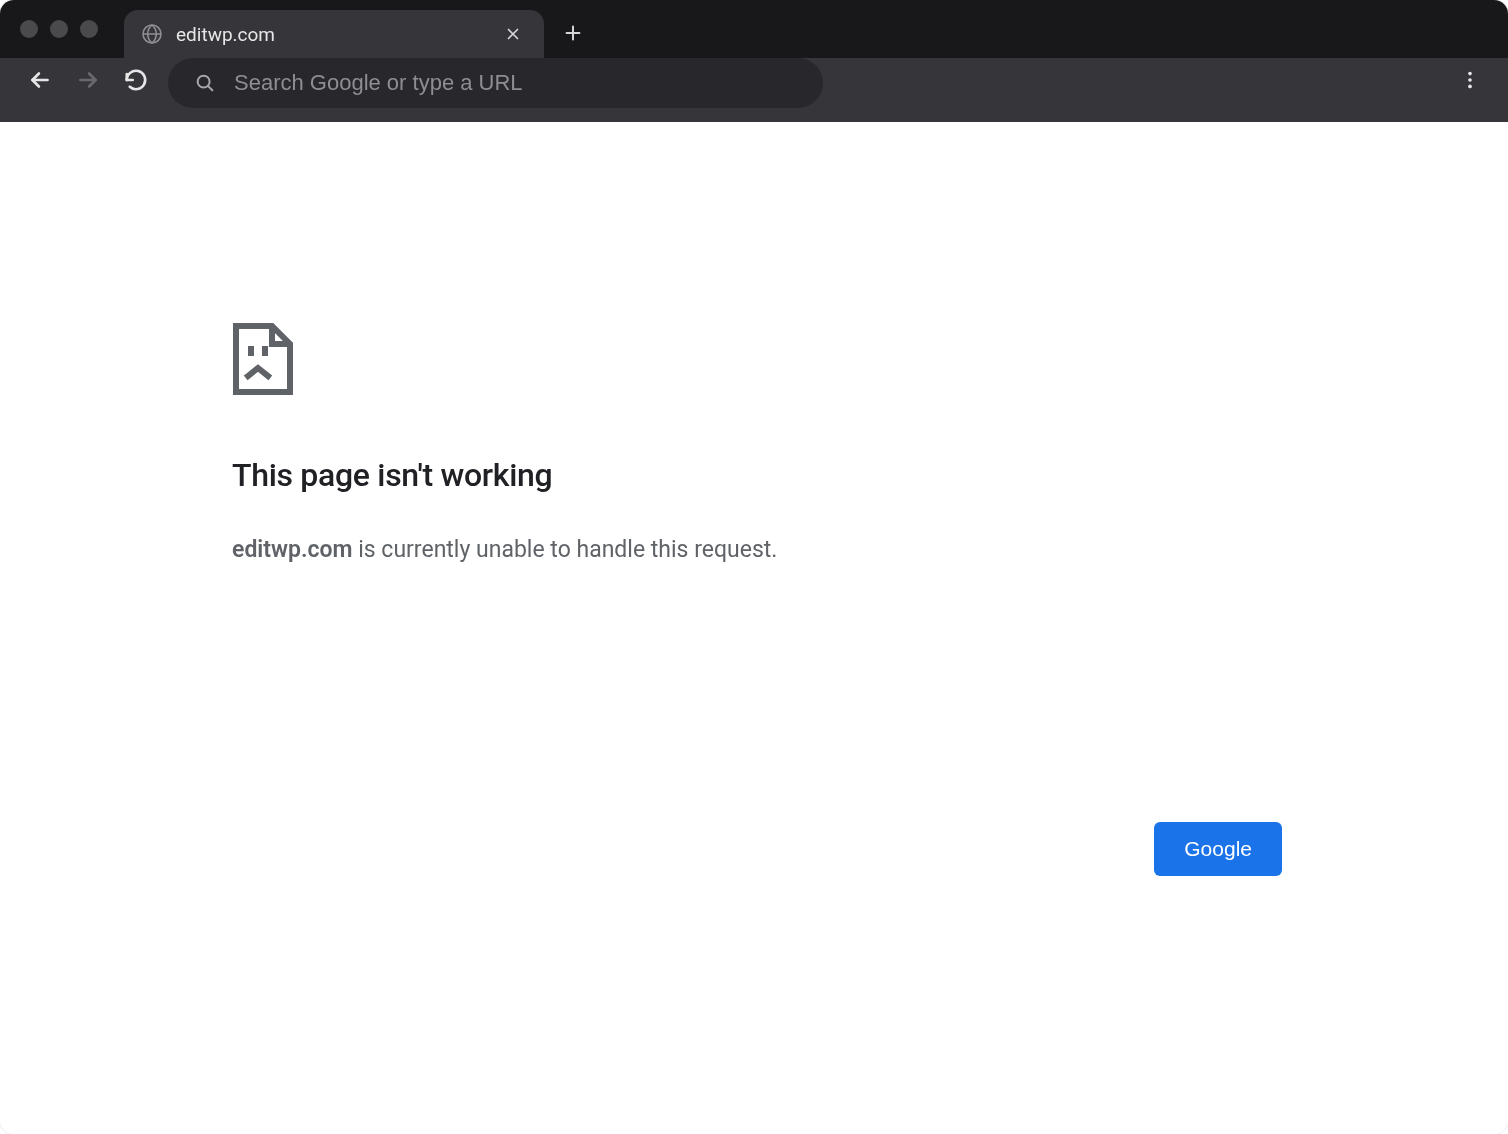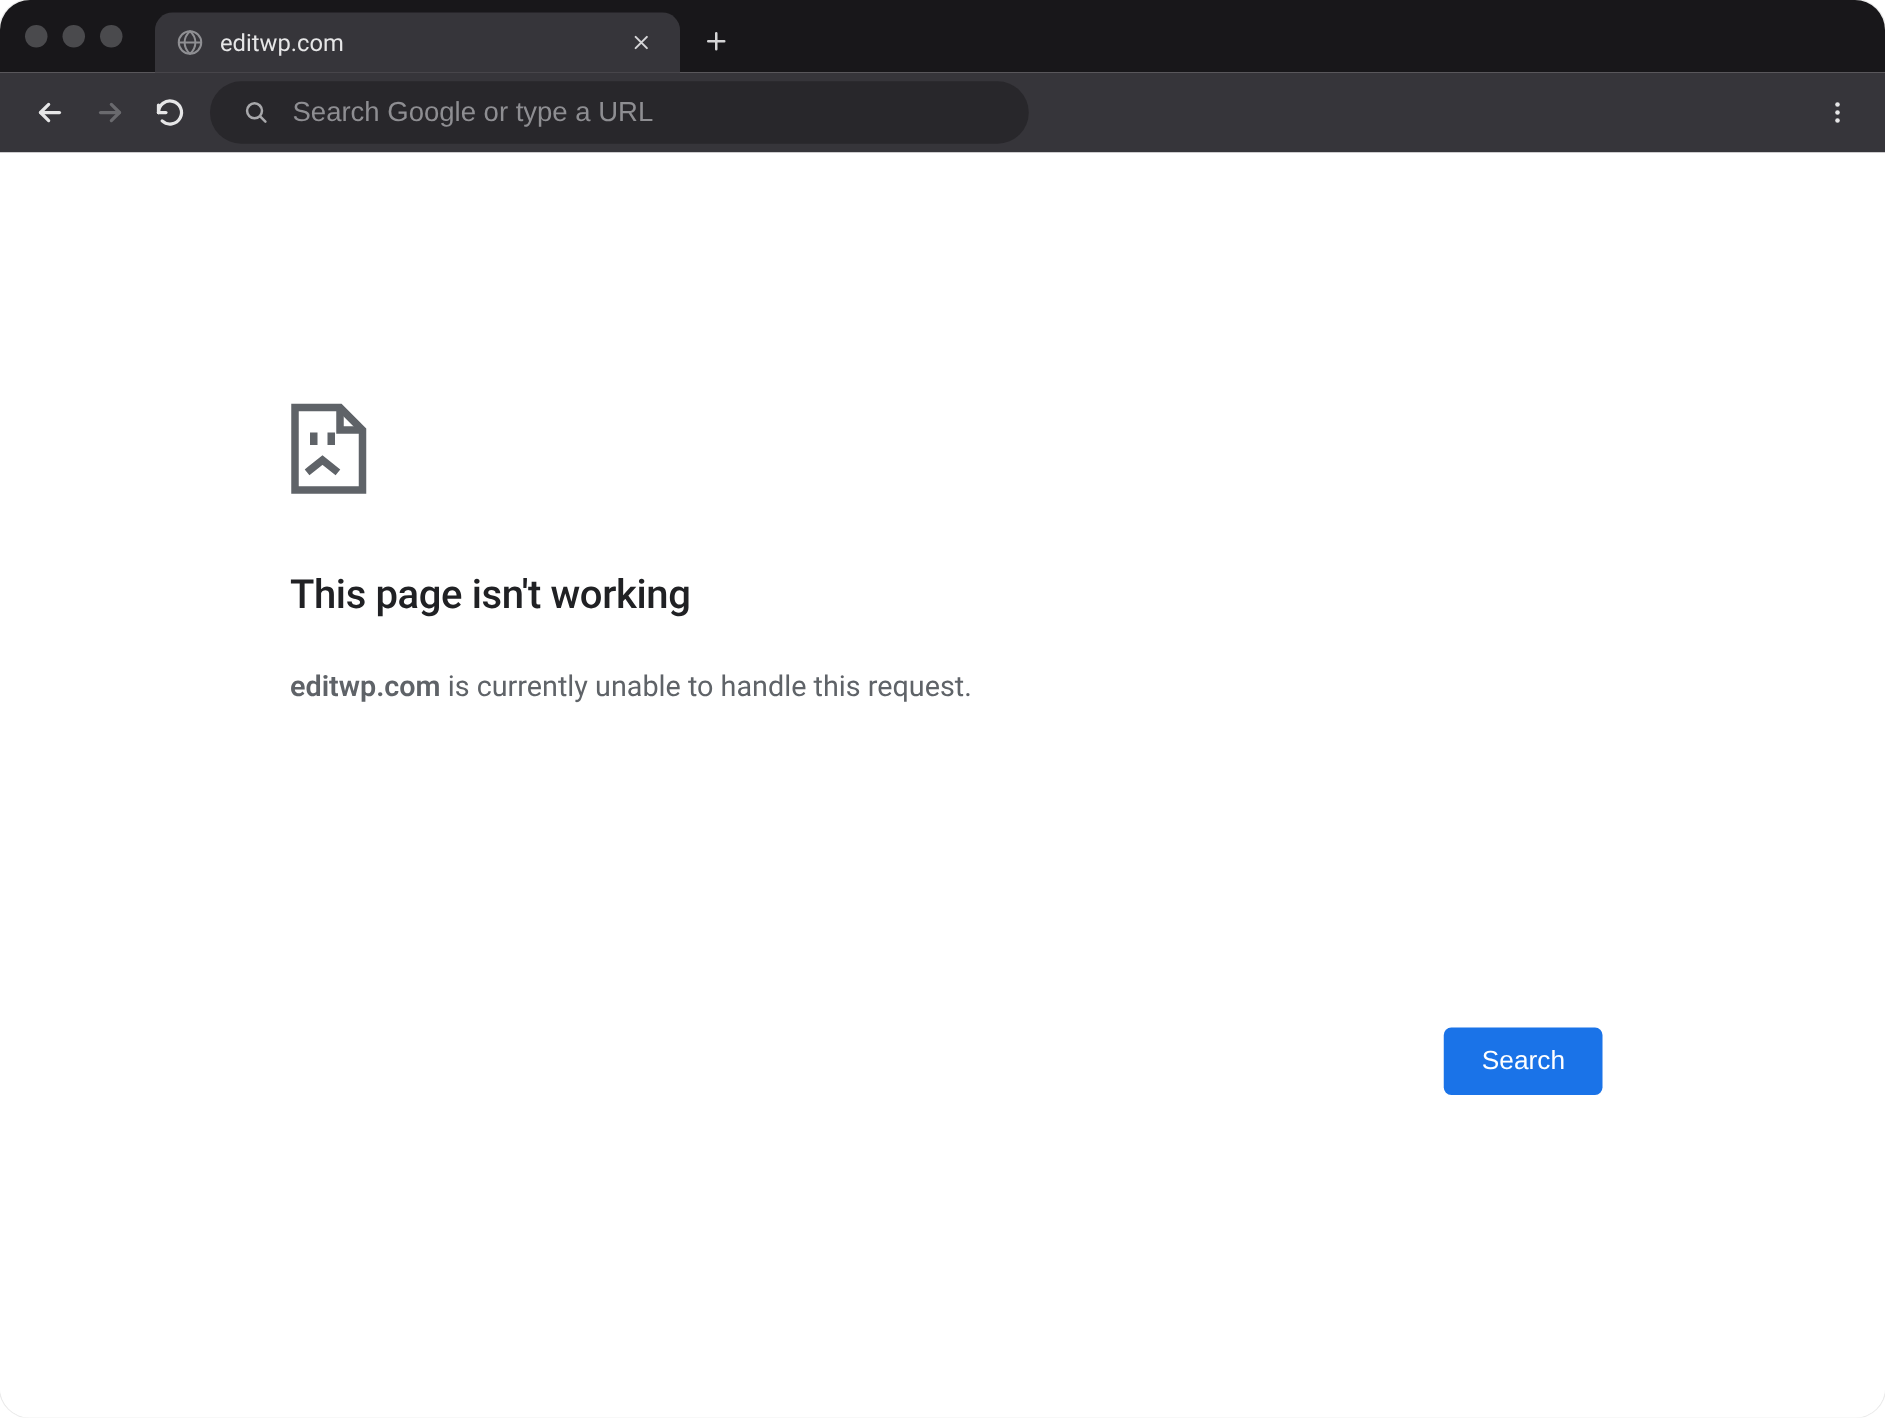--- a/index.html
+++ b/index.html
@@ -6,21 +6,21 @@
   html, body {
     width: 1508px;
     height: 1134px;
     font-family: -apple-system, BlinkMacSystemFont, "Segoe UI", Roboto, Helvetica, Arial, sans-serif;
     background: #fff;
     overflow: hidden;
   }
   .window {
     width: 100%;
     height: 100%;
-    border-radius: 24px;
+    border-radius: 14px;
     overflow: hidden;
     background: #fff;
     position: relative;
     box-shadow: 0 0 0 1px rgba(0,0,0,0.08);
   }
   
   .titlebar {
     background: #18171a;
     height: 58px;
     display: flex;
@@ -88,21 +88,21 @@
     margin-top: 8px;
     border-radius: 50%;
   }
   .new-tab svg { display:block; }
 
   
   .toolbar {
     background: #36353a;
     height: 64px;
     display: flex;
-    align-items: center;
+    align-items: flex-start;
     padding: 0 16px 0 18px;
     gap: 4px;
   }
   .nav-btn {
     width: 44px;
     height: 44px;
     display: flex;
     align-items: center;
     justify-content: center;
     color: #e6e6e7;
@@ -305,18 +305,18 @@
       </div>
 
       <h1 class="error-title">This page isn't working</h1>
 
       <p class="error-subtitle">
         <strong>editwp.com</strong><span> is currently unable to handle this request.</span>
       </p>
 
 
       <div class="reload-row">
-        <button class="reload-btn">Search</button>
+        <button class="reload-btn">Google</button>
       </div>
     </div>
   </div>
 
 </div>
 
 </body></html>

